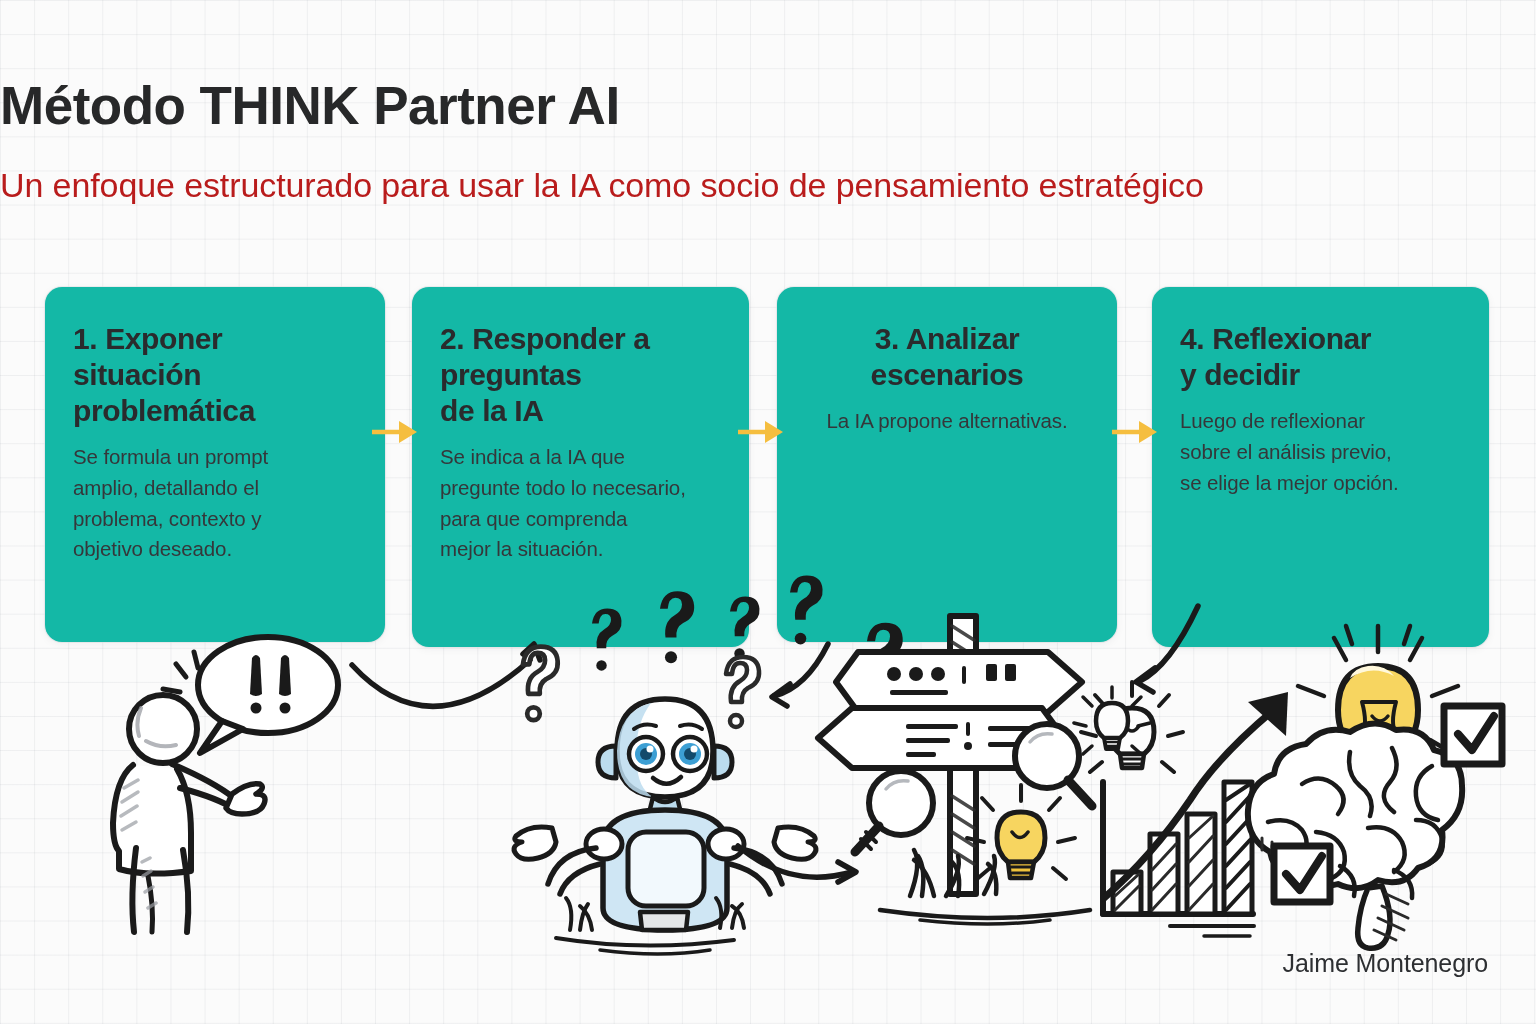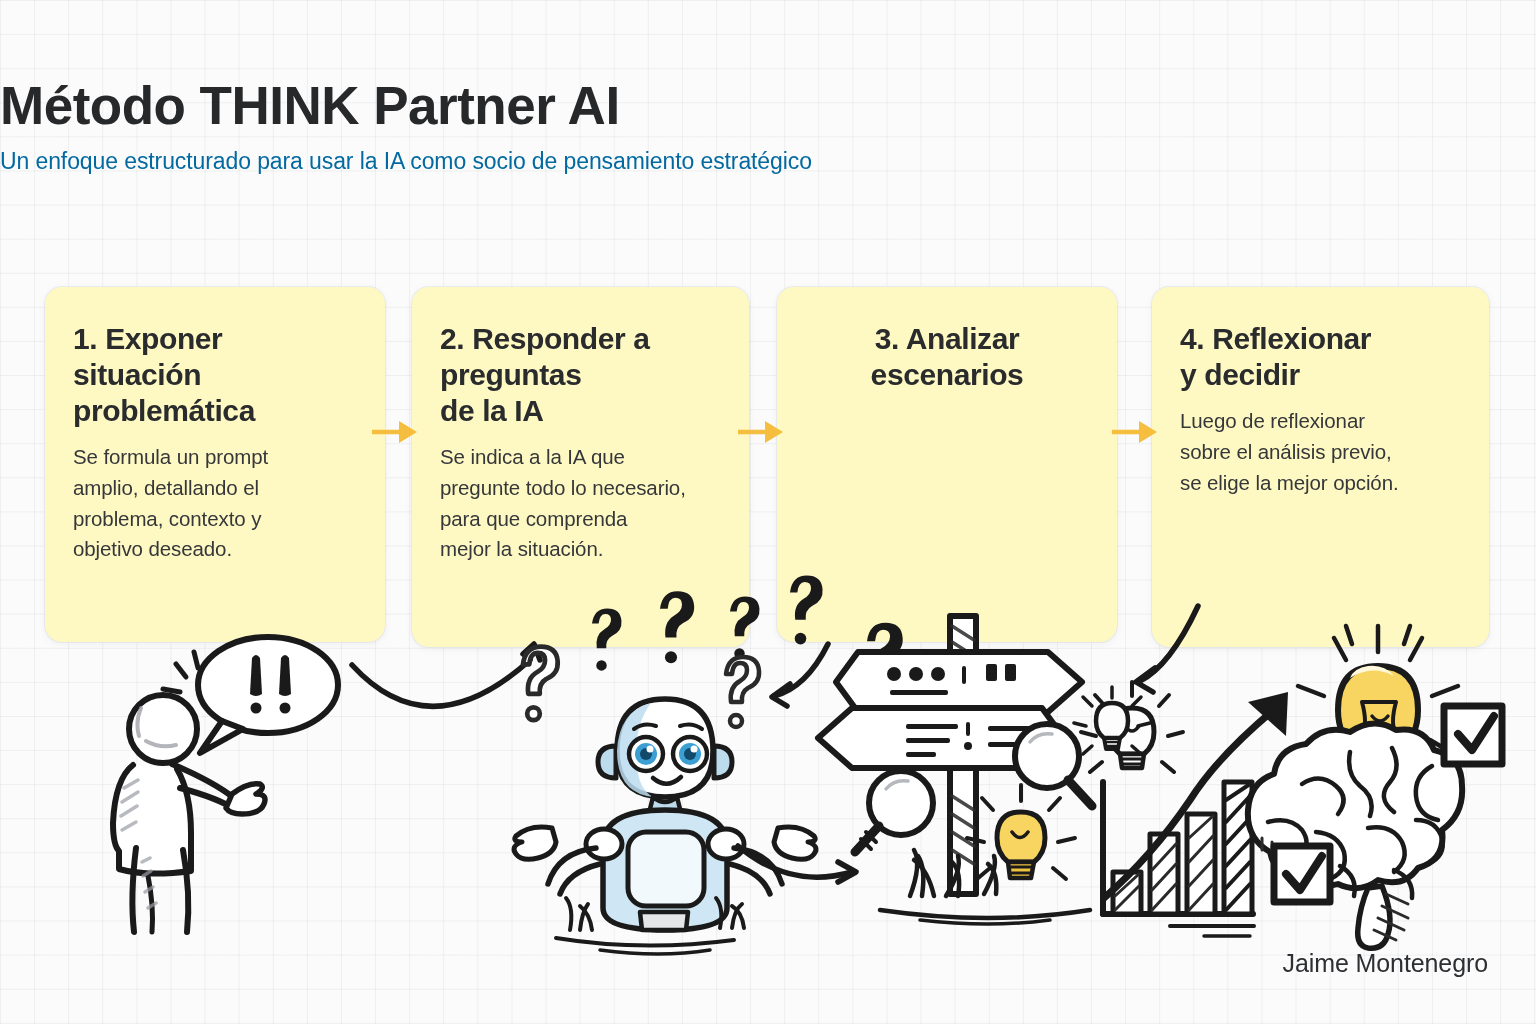--- a/index.html
+++ b/index.html
@@ -20,31 +20,31 @@
   #header { position:absolute; top:0; left:0; width:1536px; text-align:left; }
   #title {
     margin-top:78px;
     font-size:53px;
     font-weight:bold;
     letter-spacing:-0.5px;
     color:#272829;
     line-height:1.05;
   }
   #subtitle {
-    margin-top:14px;
-    font-size:23px;
+    margin-top:32px;
+    font-size:34px;
     font-weight:400;
-    color:#0369a1;
+    color:#b91c1c;
     letter-spacing:-0.1px;
   }
 
   
   .card {
     position:absolute;
-    background:#fef9c3;
+    background:#14b8a6;
     border-radius:17px;
     box-shadow:0 2px 9px rgba(40,45,55,0.055), 0 0 0 1px rgba(225,227,231,0.55);
     padding:34px 28px 20px 28px;
   }
   .card-title {
     font-size:30px;
     font-weight:bold;
     line-height:1.20;
     color:#2a2b2d;
     letter-spacing:-0.4px;
@@ -108,20 +108,21 @@
 de la IA</div>
   <div class="card-body">Se indica a la IA que
 pregunte todo lo necesario,
 para que comprenda
 mejor la situación.</div>
 </div>
 
 <div class="card" id="card-3">
   <div class="card-title">3. Analizar
 escenarios</div>
+  <div class="card-body">La IA propone alternativas.</div>
 </div>
 
 <div class="card" id="card-4">
   <div class="card-title">4. Reflexionar
 y decidir</div>
   <div class="card-body">Luego de reflexionar
 sobre el análisis previo,
 se elige la mejor opción.</div>
 </div>
 

